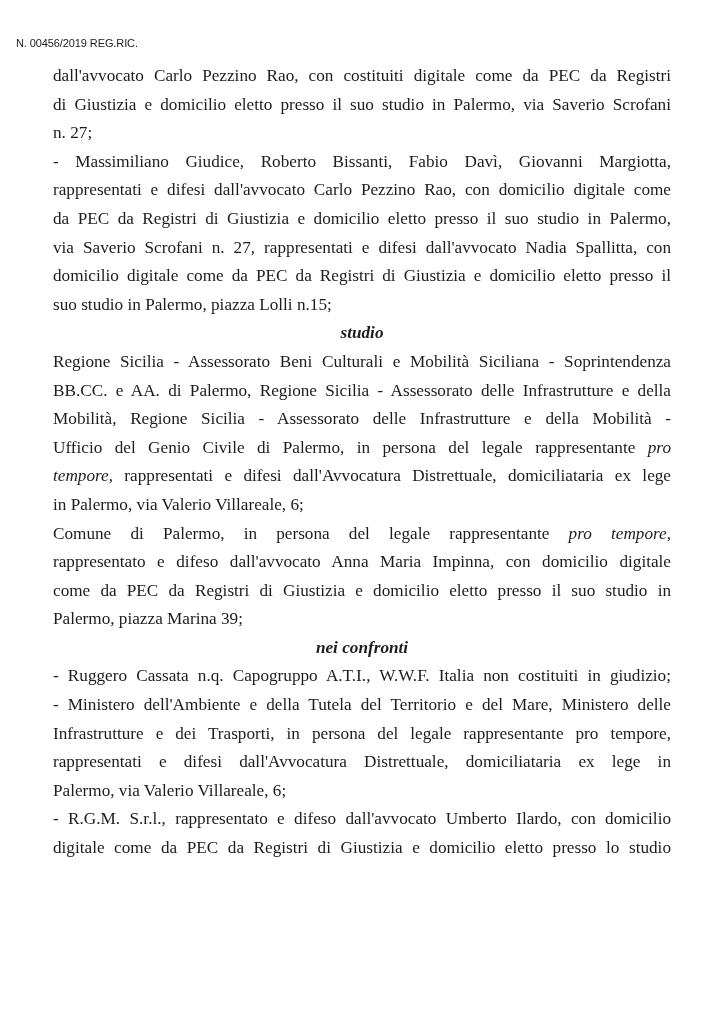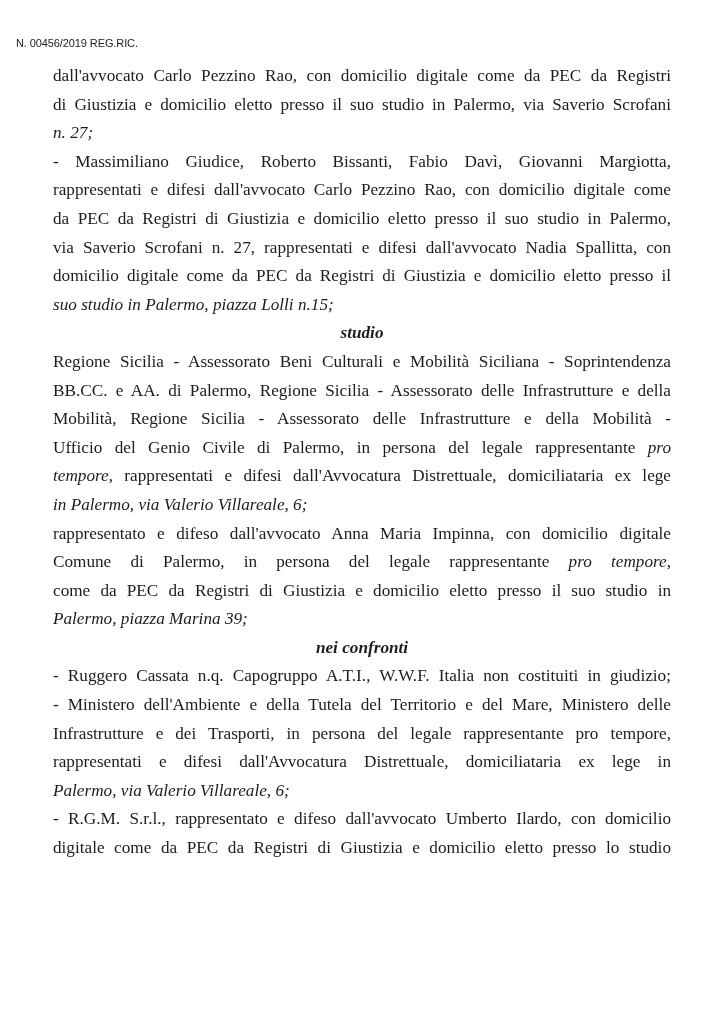--- a/index.html
+++ b/index.html
@@ -37,56 +37,55 @@
     .line {
       height: 28.6px;
       line-height: 28.6px;
       white-space: nowrap;
       text-align: justify;
       text-align-last: justify;
       overflow: hidden;
     }
     .line.last {
       text-align-last: left;
-      font-style: italic;
     }
     .line.center {
       text-align: center;
       text-align-last: center;
     }
     .line.center span {
       font-weight: bold;
       font-style: italic;
     }
     .it { font-style: italic; margin-top: 24px; }
   </style>
 </head>
 <body>
 
 <div class="header-ref">N. 00456/2019 REG.RIC.</div>
 
 <div class="page-body" id="page-body">
-    <div class="line"><span>dall'avvocato Carlo Pezzino Rao, con domicilio digitale come da PEC da Registri</span></div>
+    <div class="line"><span>dall'avvocato Carlo Pezzino Rao, con costituiti digitale come da PEC da Registri</span></div>
     <div class="line"><span>di Giustizia e domicilio eletto presso il suo studio in Palermo, via Saverio Scrofani</span></div>
     <div class="line last"><span>n. 27;</span></div>
     <div class="line"><span>- Massimiliano Giudice, Roberto Bissanti, Fabio Davì, Giovanni Margiotta,</span></div>
     <div class="line"><span>rappresentati e difesi dall'avvocato Carlo Pezzino Rao, con domicilio digitale come</span></div>
     <div class="line"><span>da PEC da Registri di Giustizia e domicilio eletto presso il suo studio in Palermo,</span></div>
     <div class="line"><span>via Saverio Scrofani n. 27, rappresentati e difesi dall'avvocato Nadia Spallitta, con</span></div>
     <div class="line"><span>domicilio digitale come da PEC da Registri di Giustizia e domicilio eletto presso il</span></div>
     <div class="line last"><span>suo studio in Palermo, piazza Lolli n.15;</span></div>
     <div class="line center"><span>studio</span></div>
     <div class="line"><span>Regione Sicilia - Assessorato Beni Culturali e Mobilità Siciliana - Soprintendenza</span></div>
     <div class="line"><span>BB.CC. e AA. di Palermo, Regione Sicilia - Assessorato delle Infrastrutture e della</span></div>
     <div class="line"><span>Mobilità, Regione Sicilia - Assessorato delle Infrastrutture e della Mobilità -</span></div>
     <div class="line"><span>Ufficio del Genio Civile di Palermo, in persona del legale rappresentante </span><span class="it">pro</span></div>
     <div class="line"><span class="it">tempore</span><span>, rappresentati e difesi dall'Avvocatura Distrettuale, domiciliataria ex lege</span></div>
     <div class="line last"><span>in Palermo, via Valerio Villareale, 6;</span></div>
+    <div class="line"><span>Comune di Palermo, in persona del legale rappresentante </span><span class="it">pro tempore</span><span>,</span></div>
     <div class="line"><span>rappresentato e difeso dall'avvocato Anna Maria Impinna, con domicilio digitale</span></div>
-    <div class="line"><span>Comune di Palermo, in persona del legale rappresentante </span><span class="it">pro tempore</span><span>,</span></div>
     <div class="line"><span>come da PEC da Registri di Giustizia e domicilio eletto presso il suo studio in</span></div>
     <div class="line last"><span>Palermo, piazza Marina 39;</span></div>
     <div class="line center"><span>nei confronti</span></div>
     <div class="line"><span>- Ruggero Cassata n.q. Capogruppo A.T.I., W.W.F. Italia non costituiti in giudizio;</span></div>
     <div class="line"><span>- Ministero dell'Ambiente e della Tutela del Territorio e del Mare, Ministero delle</span></div>
     <div class="line"><span>Infrastrutture e dei Trasporti, in persona del legale rappresentante pro tempore,</span></div>
     <div class="line"><span>rappresentati e difesi dall'Avvocatura Distrettuale, domiciliataria ex lege in</span></div>
     <div class="line last"><span>Palermo, via Valerio Villareale, 6;</span></div>
     <div class="line"><span>- R.G.M. S.r.l., rappresentato e difeso dall'avvocato Umberto Ilardo, con domicilio</span></div>
     <div class="line"><span>digitale come da PEC da Registri di Giustizia e domicilio eletto presso lo studio</span></div>

